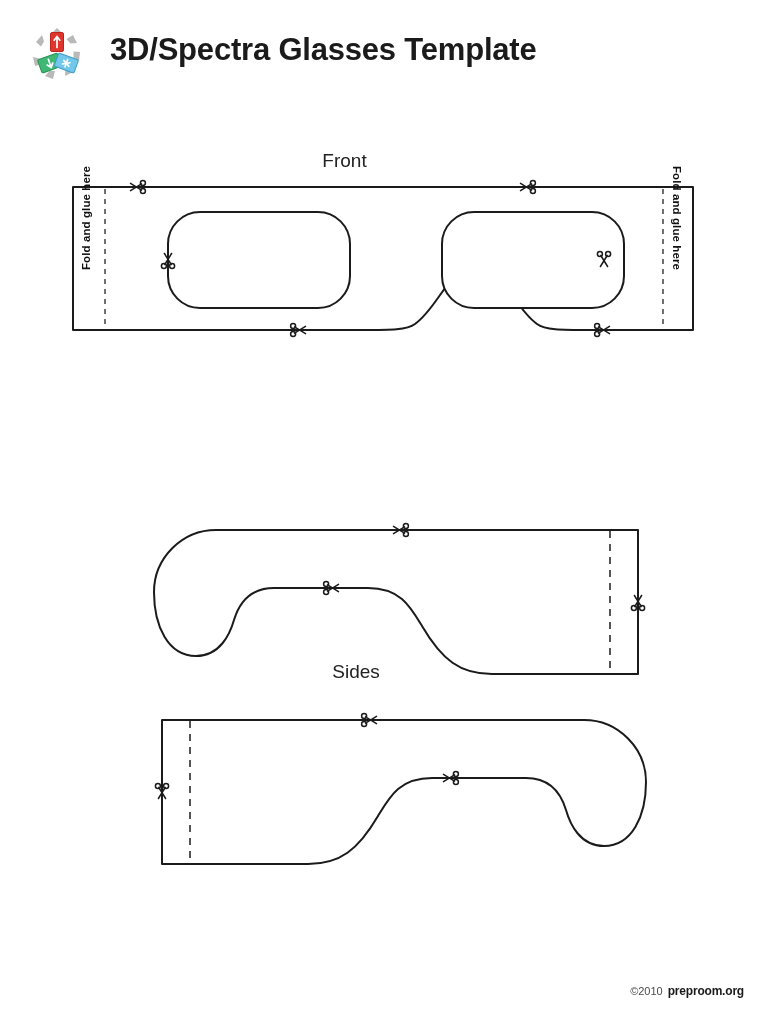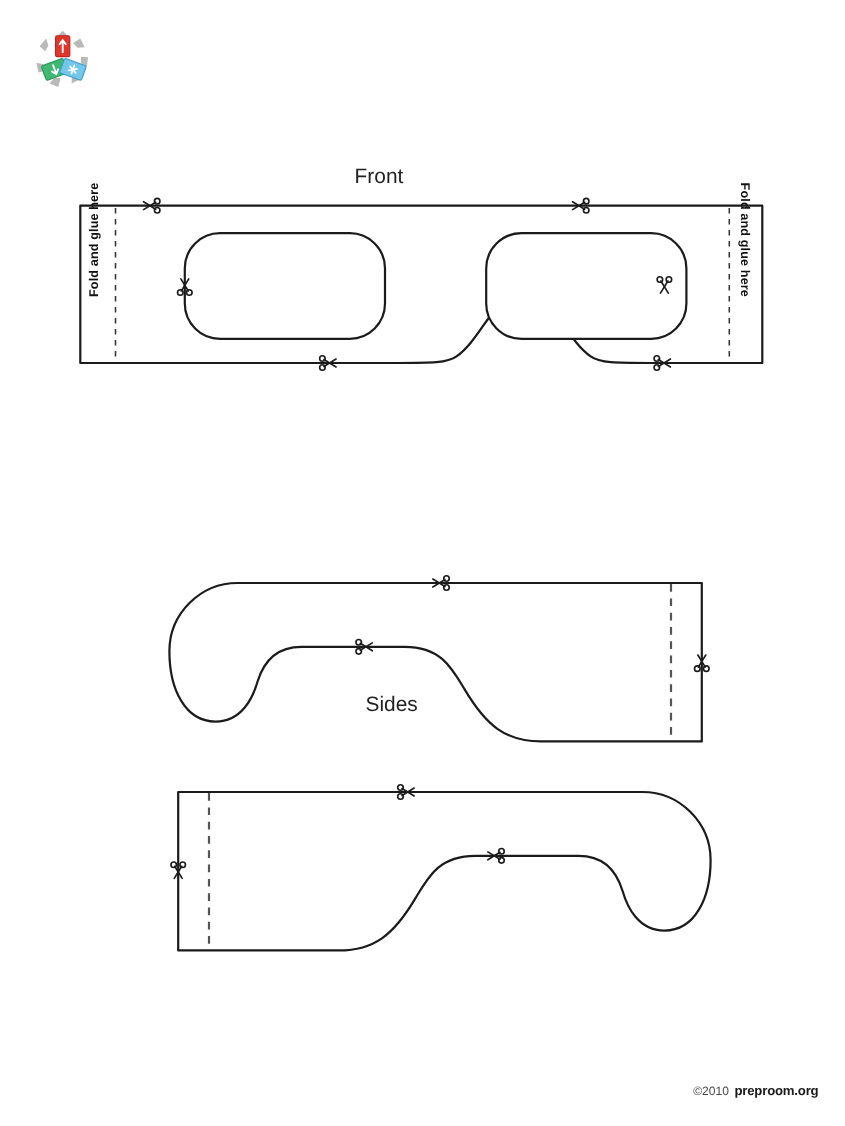--- a/index.html
+++ b/index.html
@@ -50,21 +50,21 @@
     text-align: center;
     white-space: nowrap;
   }
   #label-front {
     left: 0;
     top: 150px;
     width: 689px;
   }
   #label-sides {
     left: 0;
-    top: 630px;
+    top: 661px;
     width: 712px;
   }
 
   
   .diagram {
     position: absolute;
     overflow: visible;
   }
   #front-diagram {
     left: 40px;
@@ -153,20 +153,21 @@
         <path d="M22 33 L22 41 M19 38 L22 41.6 L25 38" stroke="#ffffff" stroke-width="1.7" fill="none" stroke-linecap="round"></path>
       </g>
 
       <g transform="rotate(20 38 38)">
         <rect x="27.5" y="30" width="21" height="14" rx="1.6" fill="#73c7ea" stroke="#3f9cc6" stroke-width="1"></rect>
         <path d="M38 33.2 L38 41 M34.6 35.4 L41.4 39.2 M41.4 35.4 L34.6 39.2" stroke="#ffffff" stroke-width="1.6" fill="none" stroke-linecap="round"></path>
       </g>
     </svg>
   </div>
 
+  <div id="page-title">3D/Spectra Glasses Template</div>
 </div>
 
 <div class="section-label" id="label-front">Front</div>
 
 <div class="diagram" id="front-diagram">
   <svg width="690" height="180" viewBox="0 0 690 180" aria-hidden="true">
     <defs>
 
       <g id="scissors">
         <g stroke="#1b1b1b" stroke-width="1.5" fill="none" stroke-linecap="round">

